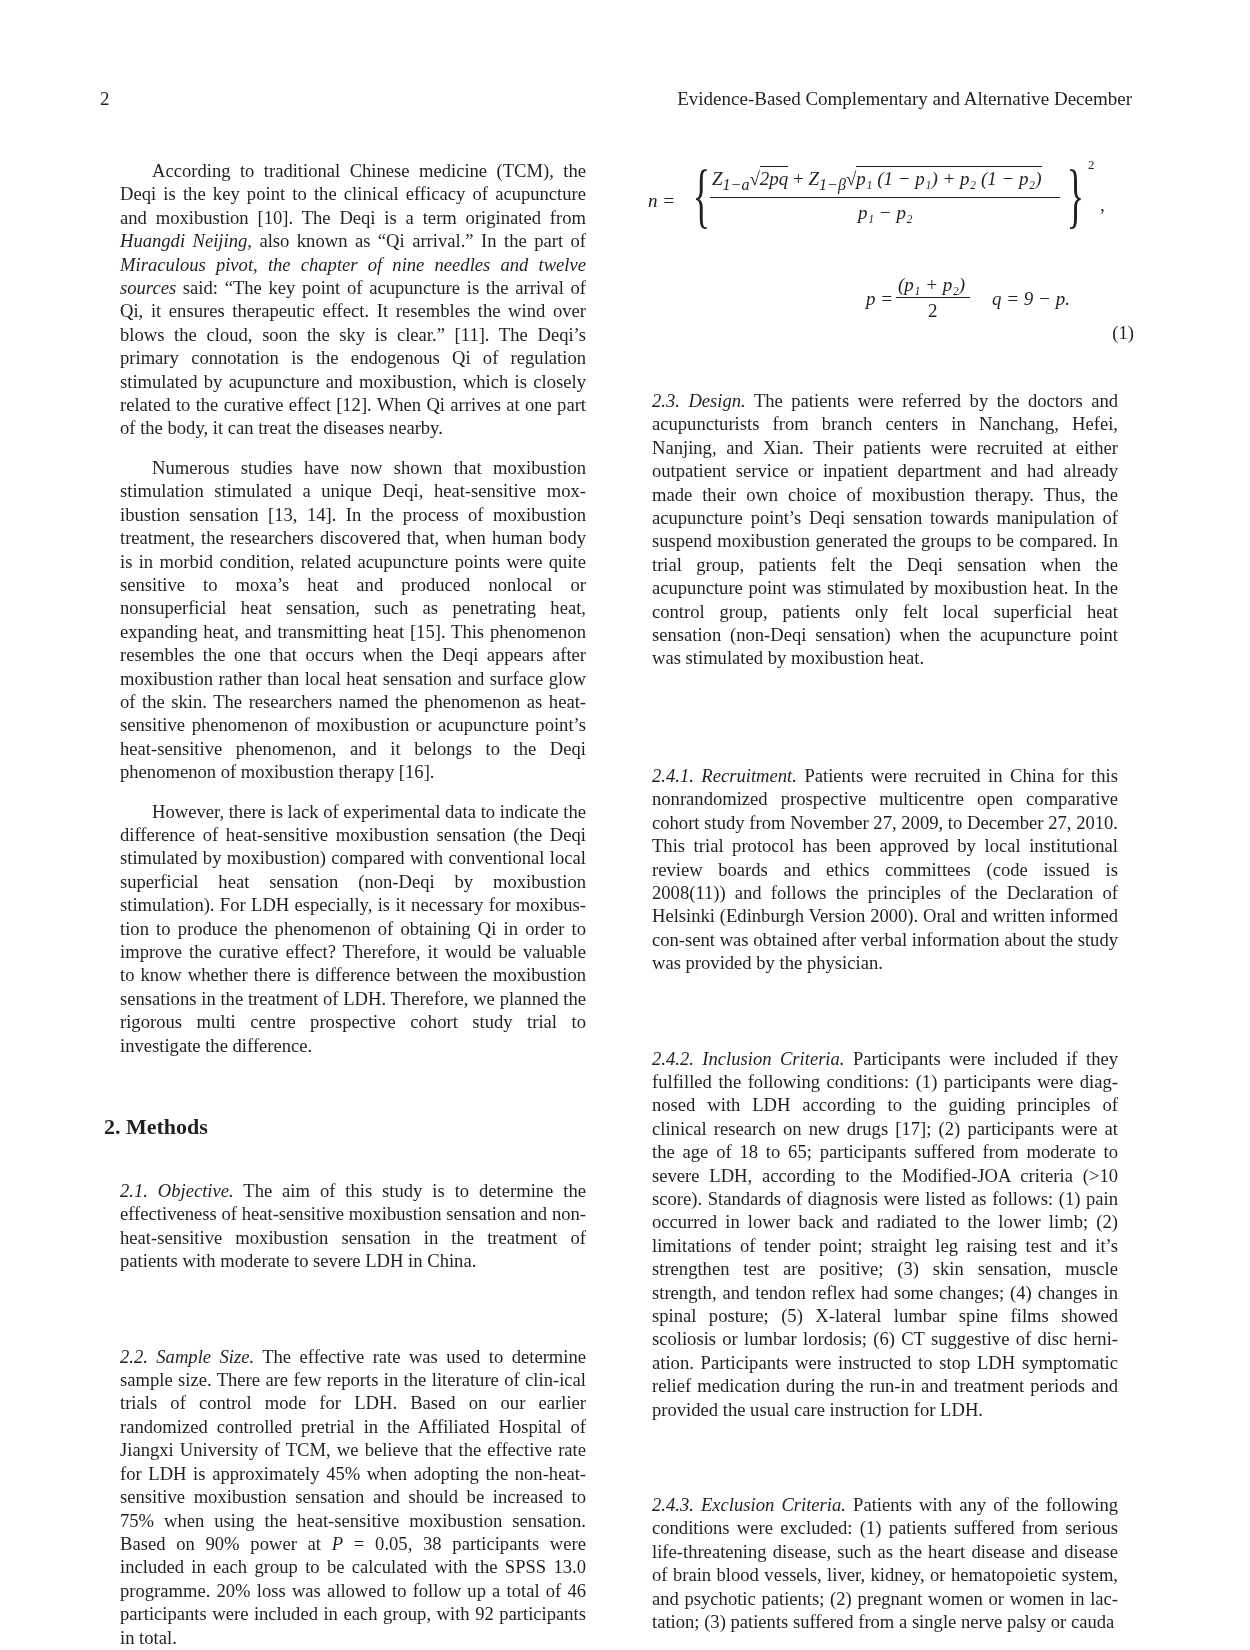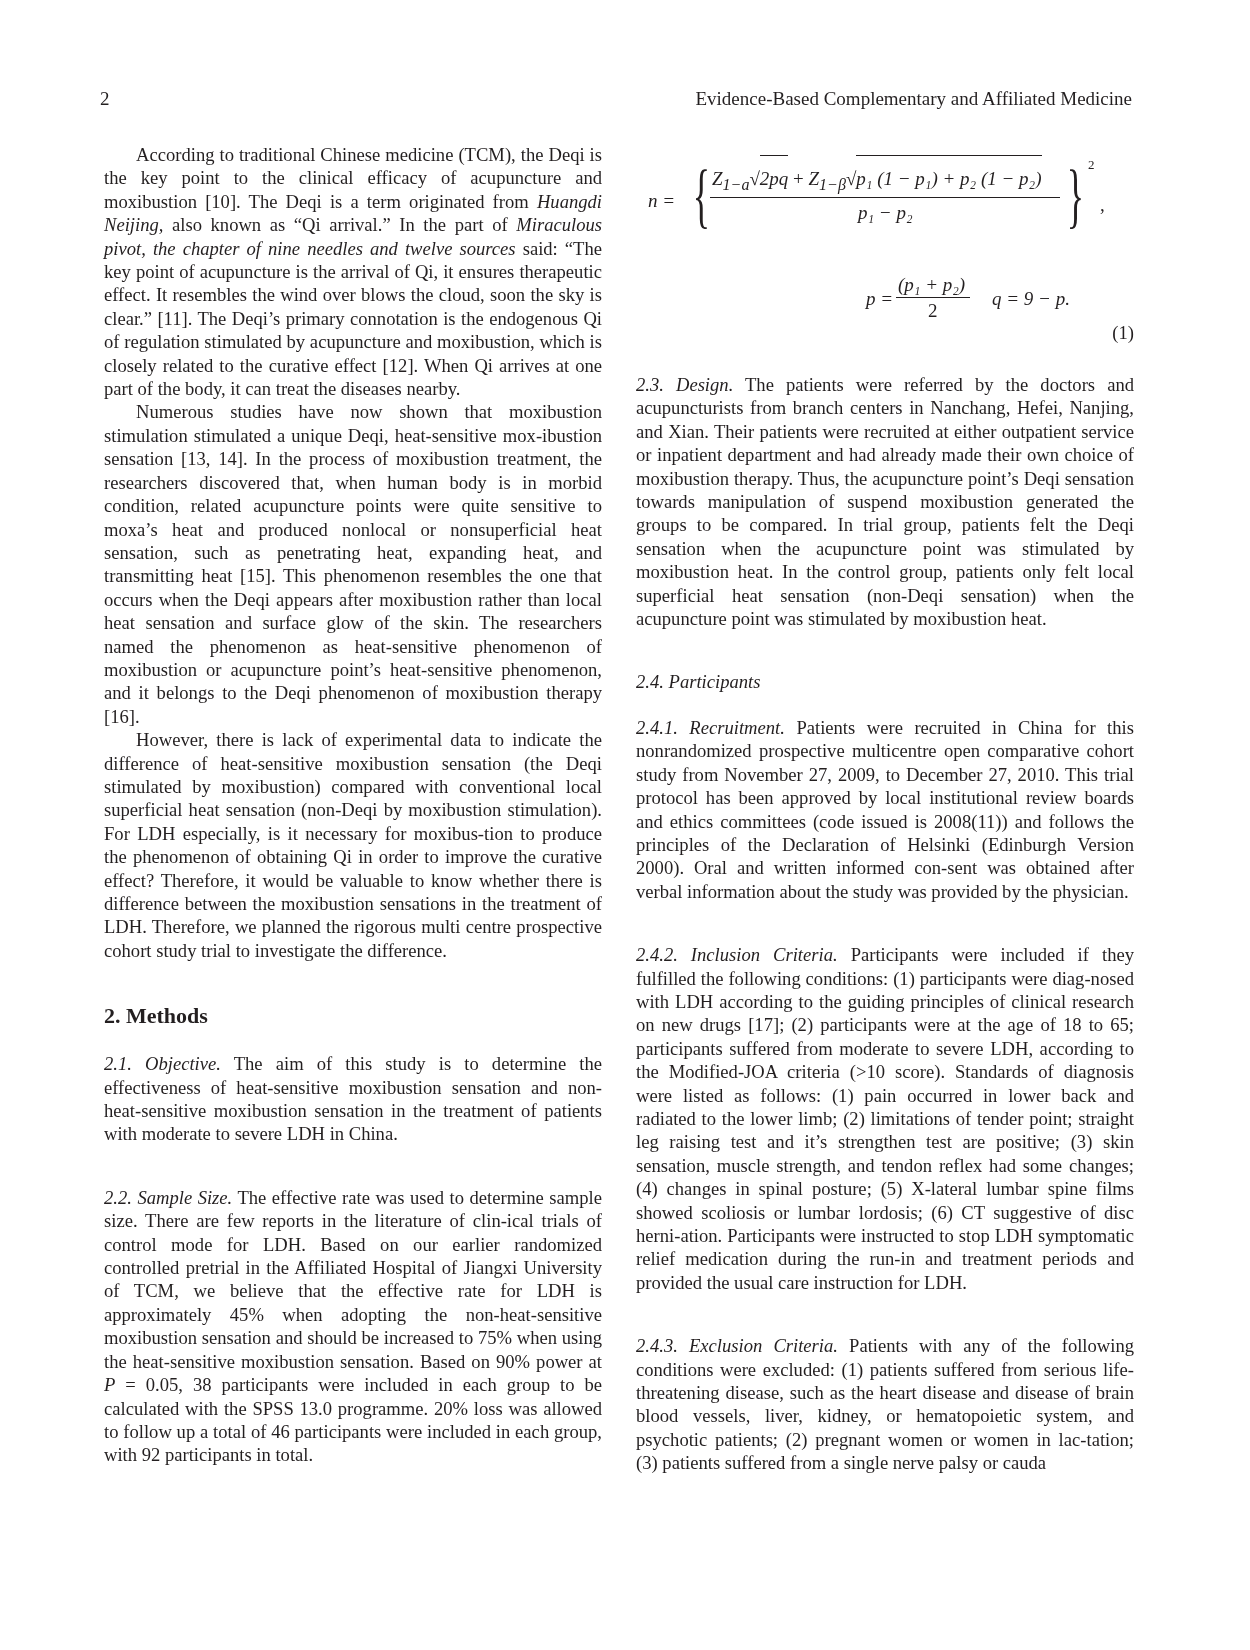--- a/index.html
+++ b/index.html
@@ -6,54 +6,54 @@
     body {
       width: 1250px; height: 1650px; position: relative; overflow: hidden;
       font-family: "Liberation Serif", "DejaVu Serif", serif;
       color: #231f20;
     }
     .page-number { position: absolute; left: 100px; top: 88px; font-size: 19px; }
     .running-head { position: absolute; right: 118px; top: 88px; font-size: 19px; }
     .col { position: absolute; top: 143px; width: 498px; font-size: 18.6px; line-height: 23.4px; }
     .col.left { left: 104px; }
     .col.right { left: 636px; }
-    p { margin: 0; text-align: justify; hyphens: manual; }
+    p { margin: 16px; text-align: justify; hyphens: manual; }
     p.indent { text-indent: 32px; }
     .it { font-style: italic; }
     h2 { font-size: 22px; font-weight: bold; margin: 0; line-height: 28px; }
     .gap-sm { height: 22px; }
     .gap-md { height: 30px; }
     .gap-lg { height: 40px; }
     
     .eq-block { position: relative; height: 200px; }
     .eq1 { position: absolute; left: 12px; top: 10px; width: 470px; height: 100px; font-style: italic; font-size: 19px; }
     .eq-lhs { position: absolute; left: 0; top: 36px; }
     .brace-l, .brace-r { position: absolute; top: 2px; font-size: 72px; font-style: normal; line-height: 80px; transform: scaleX(0.5); }
     .brace-l { left: 36px; }
     .brace-r { left: 410px; }
     .frac-num { position: absolute; left: 64px; top: 14px; white-space: nowrap; }
     .frac-line { position: absolute; left: 62px; top: 44px; width: 350px; border-top: 1.2px solid #231f20; }
     .frac-den { position: absolute; left: 210px; top: 48px; white-space: nowrap; font-family: Liberation Serif, serif; }
     .sup2 { position: absolute; left: 440px; top: 0; font-size: 13px; font-style: normal; }
     .comma { position: absolute; left: 452px; top: 40px; font-style: normal; }
-    .sqrt-bar { border-top: 1.2px solid #231f20; padding-top: 12px; }
+    .sqrt-bar { border-top: 1.2px solid #231f20; padding-top: 1px; }
     sub { font-size: 16px; font-style: italic; }
     .eq2 { position: absolute; left: 230px; top: 130px; width: 260px; height: 50px; font-style: italic; font-size: 19px; }
     .eq2-lhs { position: absolute; left: 0; top: 14px; }
     .eq2-num { position: absolute; left: 32px; top: 0; white-space: nowrap; }
     .eq2-line { position: absolute; left: 30px; top: 24px; width: 74px; border-top: 1.2px solid #231f20; }
     .eq2-den { position: absolute; left: 62px; top: 26px; font-style: normal; }
     .eq2-q { position: absolute; left: 126px; top: 14px; white-space: nowrap; }
     .eq-number { position: absolute; right: 0; top: 178px; font-size: 18.6px; }
   </style>
 </head>
 <body>
 
 <div class="page-number">2</div>
-<div class="running-head">Evidence-Based Complementary and Affiliated Medicine</div>
+<div class="running-head">Evidence-Based Complementary and Alternative December</div>
 
 <div class="col left">
   <p class="indent"><span>According to traditional Chinese medicine (TCM), the Deqi is the key point to the clinical efficacy of acupuncture and moxibustion [10]. The Deqi is a term originated from </span><span class="it">Huangdi Neijing,</span><span> also known as “Qi arrival.” In the part of </span><span class="it">Miraculous pivot, the chapter of nine needles and twelve sources</span><span> said: “The key point of acupuncture is the arrival of Qi, it ensures therapeutic effect. It resembles the wind over blows the cloud, soon the sky is clear.” [11]. The Deqi’s primary connotation is the endogenous Qi of regulation stimulated by acupuncture and moxibustion, which is closely related to the curative effect [12]. When Qi arrives at one part of the body, it can treat the diseases nearby.</span></p>
   <p class="indent">Numerous studies have now shown that moxibustion stimulation stimulated a unique Deqi, heat-sensitive mox-ibustion sensation [13, 14]. In the process of moxibustion treatment, the researchers discovered that, when human body is in morbid condition, related acupuncture points were quite sensitive to moxa’s heat and produced nonlocal or nonsuperficial heat sensation, such as penetrating heat, expanding heat, and transmitting heat [15]. This phenomenon resembles the one that occurs when the Deqi appears after moxibustion rather than local heat sensation and surface glow of the skin. The researchers named the phenomenon as heat-sensitive phenomenon of moxibustion or acupuncture point’s heat-sensitive phenomenon, and it belongs to the Deqi phenomenon of moxibustion therapy [16].</p>
   <p class="indent">However, there is lack of experimental data to indicate the difference of heat-sensitive moxibustion sensation (the Deqi stimulated by moxibustion) compared with conventional local superficial heat sensation (non-Deqi by moxibustion stimulation). For LDH especially, is it necessary for moxibus-tion to produce the phenomenon of obtaining Qi in order to improve the curative effect? Therefore, it would be valuable to know whether there is difference between the moxibustion sensations in the treatment of LDH. Therefore, we planned the rigorous multi centre prospective cohort study trial to investigate the difference.</p>
   <div class="gap-lg"></div>
   <h2>2. Methods</h2>
   <div class="gap-sm"></div>
   <p><span class="it">2.1. Objective.</span><span> The aim of this study is to determine the effectiveness of heat-sensitive moxibustion sensation and non-heat-sensitive moxibustion sensation in the treatment of patients with moderate to severe LDH in China.</span></p>
   <div class="gap-lg"></div>
@@ -77,20 +77,19 @@
       <span class="eq2-num">(p₁ + p₂)</span>
       <span class="eq2-line"></span>
       <span class="eq2-den">2</span>
       <span class="eq2-q">q = 9 − p.</span>
     </div>
     <span class="eq-number">(1)</span>
   </div>
   <div class="gap-md"></div>
   <p><span class="it">2.3. Design.</span><span> The patients were referred by the doctors and acupuncturists from branch centers in Nanchang, Hefei, Nanjing, and Xian. Their patients were recruited at either outpatient service or inpatient department and had already made their own choice of moxibustion therapy. Thus, the acupuncture point’s Deqi sensation towards manipulation of suspend moxibustion generated the groups to be compared. In trial group, patients felt the Deqi sensation when the acupuncture point was stimulated by moxibustion heat. In the control group, patients only felt local superficial heat sensation (non-Deqi sensation) when the acupuncture point was stimulated by moxibustion heat.</span></p>
   <div class="gap-lg"></div>
-  <p class="it">2.4. Participants</p>
   <div class="gap-sm"></div>
   <p><span class="it">2.4.1. Recruitment.</span><span> Patients were recruited in China for this nonrandomized prospective multicentre open comparative cohort study from November 27, 2009, to December 27, 2010. This trial protocol has been approved by local institutional review boards and ethics committees (code issued is 2008(11)) and follows the principles of the Declaration of Helsinki (Edinburgh Version 2000). Oral and written informed con-sent was obtained after verbal information about the study was provided by the physician.</span></p>
   <div class="gap-lg"></div>
   <p><span class="it">2.4.2. Inclusion Criteria.</span><span> Participants were included if they fulfilled the following conditions: (1) participants were diag-nosed with LDH according to the guiding principles of clinical research on new drugs [17]; (2) participants were at the age of 18 to 65; participants suffered from moderate to severe LDH, according to the Modified-JOA criteria (&gt;10 score). Standards of diagnosis were listed as follows: (1) pain occurred in lower back and radiated to the lower limb; (2) limitations of tender point; straight leg raising test and it’s strengthen test are positive; (3) skin sensation, muscle strength, and tendon reflex had some changes; (4) changes in spinal posture; (5) X-lateral lumbar spine films showed scoliosis or lumbar lordosis; (6) CT suggestive of disc herni-ation. Participants were instructed to stop LDH symptomatic relief medication during the run-in and treatment periods and provided the usual care instruction for LDH.</span></p>
   <div class="gap-lg"></div>
   <p><span class="it">2.4.3. Exclusion Criteria.</span><span> Patients with any of the following conditions were excluded: (1) patients suffered from serious life-threatening disease, such as the heart disease and disease of brain blood vessels, liver, kidney, or hematopoietic system, and psychotic patients; (2) pregnant women or women in lac-tation; (3) patients suffered from a single nerve palsy or cauda</span></p>
 </div>
 
 </body></html>

